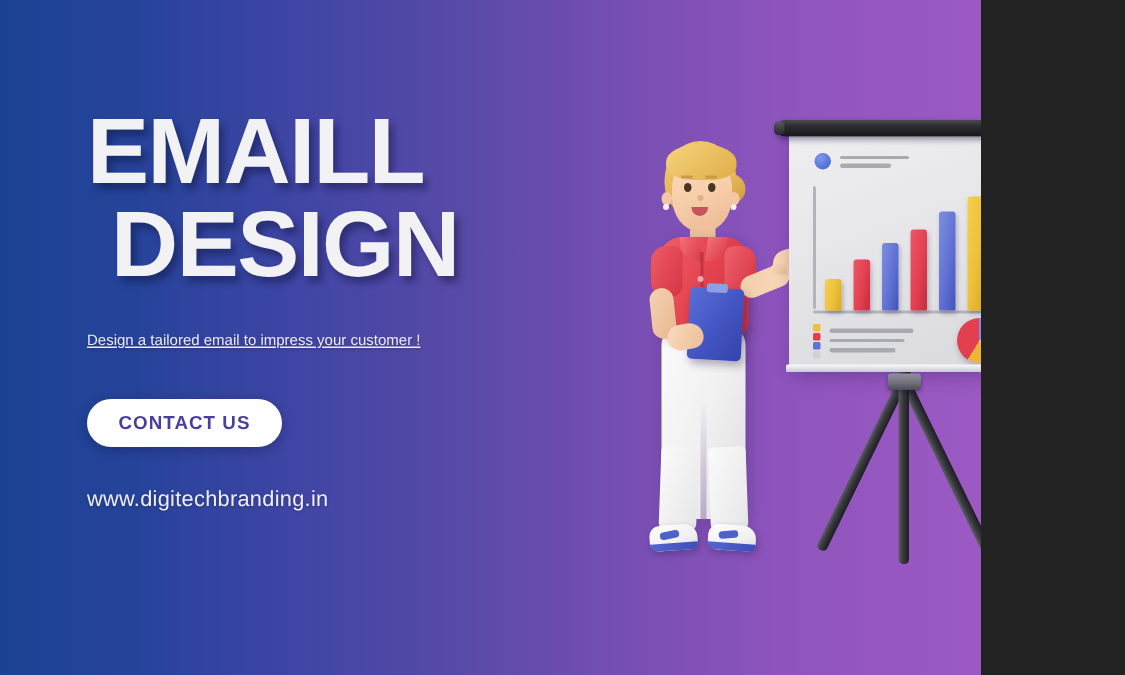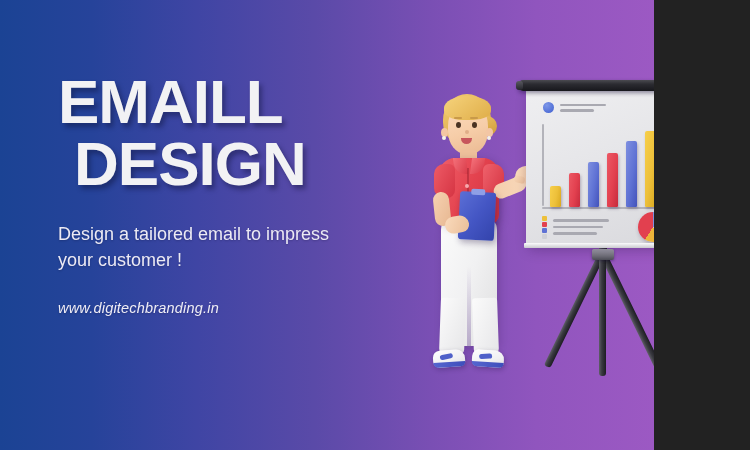--- a/index.html
+++ b/index.html
@@ -45,24 +45,25 @@
     white-space: nowrap;
   }
   .headline-2 {
     margin-top: 2px;
     margin-left: 16px;
   }
   .subtitle {
     margin: 0;
     margin-top: 28px;
     color: #eceaf4;
-    font-size: 18px;
+    font-size: 10px;
     line-height: 1.45;
     width: 300px;
     text-shadow: 0 1px 2px rgba(10,12,45,0.25);
+    text-decoration: underline;
   }
   .cta-button {
     display: inline-block;
     margin-top: 30px;
     background: #ffffff;
     color: #4a3f9f;
     font-size: 12.5px;
     font-weight: bold;
     letter-spacing: 0.7px;
     padding: 9px 21px;
@@ -72,21 +73,20 @@
     cursor: pointer;
     font-family: "Liberation Sans", sans-serif;
   }
   .website {
     margin: 0;
     margin-top: 27px;
     color: #f0eef6;
     font-size: 14.5px;
     letter-spacing: 0.2px;
     text-shadow: 0 1px 2px rgba(10,12,45,0.25);
-    font-style: italic;
   }
 
   
   .illustration {
     position: absolute;
     left: 415px;
     top: 0;
     width: 335px;
     height: 450px;
   }
@@ -499,20 +499,21 @@
 </style>
 </head>
 <body>
 
 <div id="banner">
 
   <div class="copy">
     <h1 class="headline">EMAILL</h1>
     <h1 class="headline headline-2">DESIGN</h1>
     <p class="subtitle">Design a tailored email to impress your customer !</p>
+    <button class="cta-button">CONTACT US</button>
     <p class="website">www.digitechbranding.in</p>
   </div>
 
   <div class="illustration">
 
     <div class="board-wrap">
       <div class="board-roller"></div>
       <div class="board-face">
 
         <div class="board-bullet-row">

